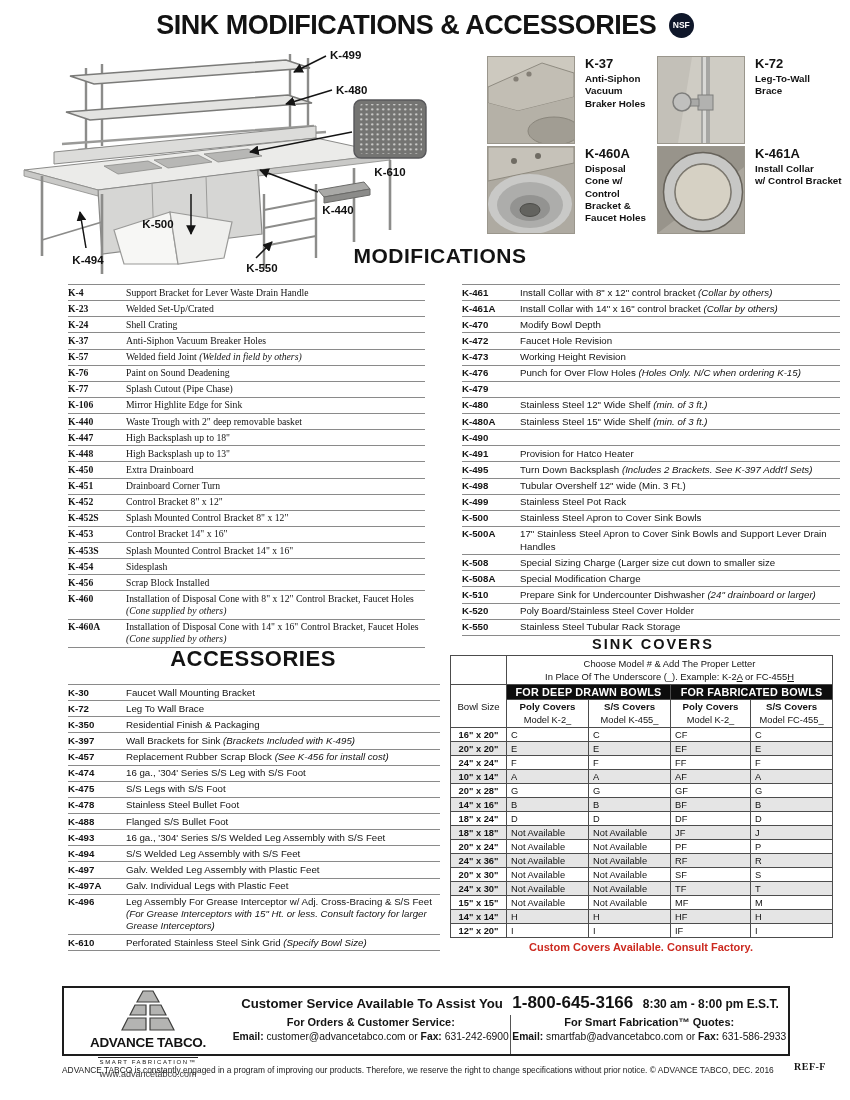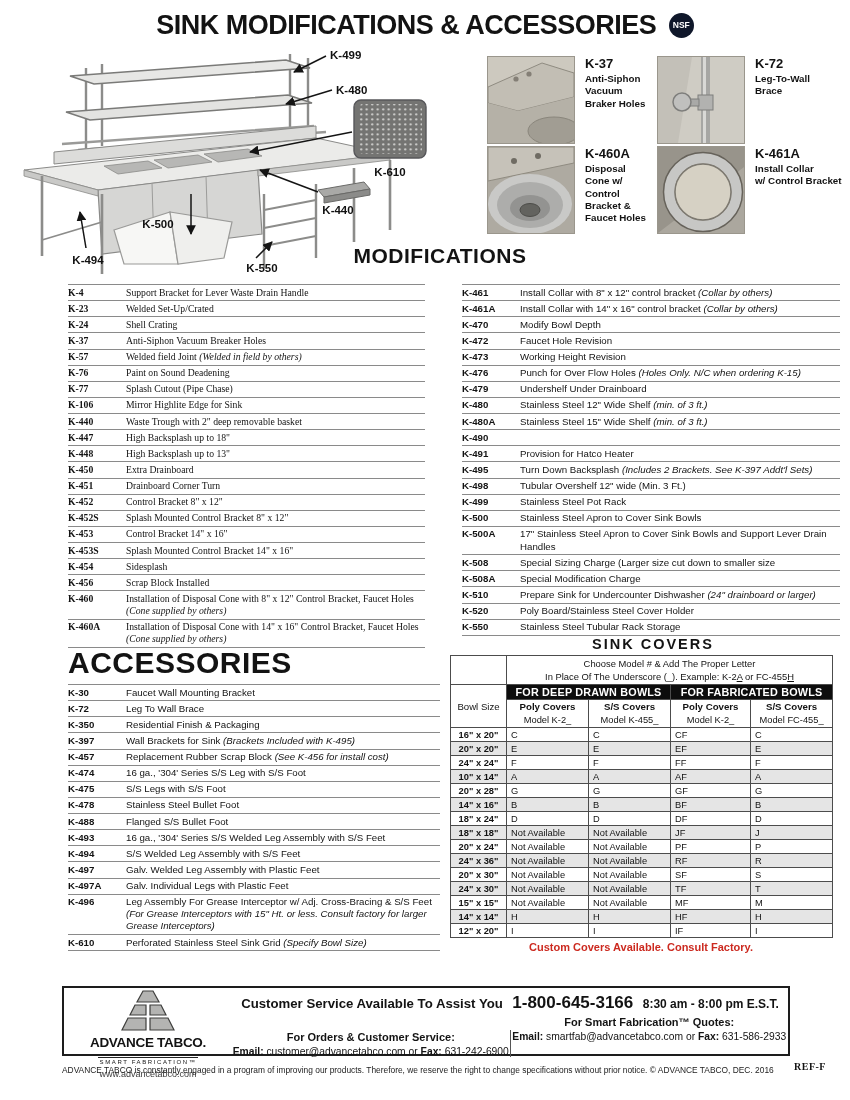--- a/index.html
+++ b/index.html
@@ -21,21 +21,21 @@
   
   .photo-grid{position:absolute;left:487px;top:56px;display:grid;
               grid-template-columns:88px 72px 88px 110px;grid-auto-rows:88px;column-gap:5px;row-gap:2px;}
   .photo{width:88px;height:88px;border:1px solid #9a968c;box-sizing:border-box;overflow:hidden;}
   .pcap{padding:0 0 0 5px;line-height:1.25;}
   .p-code{font-size:13px;font-weight:bold;margin-bottom:1px;}
   .p-text{font-size:9.8px;font-weight:bold;white-space:pre-line;}
 
   
   .h-mods{position:absolute;left:30px;top:244px;width:820px;text-align:center;font-size:21px;font-weight:bold;letter-spacing:0.5px;}
-  .h-acc{position:absolute;left:68px;top:646px;width:370px;text-align:left;font-size:30px;font-weight:bold;letter-spacing:0.5px;}
+  .h-acc{position:absolute;left:68px;top:646px;width:370px;text-align:center;font-size:22px;font-weight:bold;letter-spacing:0.5px;}
   .h-cov{position:absolute;left:462px;top:636px;width:382px;text-align:center;font-size:14.5px;font-weight:bold;letter-spacing:2px;}
 
   
   .klist{position:absolute;border-top:1px solid #8a8a8a;font-size:9.7px;}
   .klist-modsleft{left:68px;top:284px;width:357px;font-family:Liberation Serif, serif;}
   .klist-modsright{left:462px;top:284px;width:378px;}
   .klist-acc{left:68px;top:684px;width:372px;}
   .krow{display:flex;border-bottom:1px solid #8a8a8a;padding:1.5px 0 1.5px;line-height:1.25;}
   .kcode{flex:0 0 58px;font-weight:bold;}
   .kdesc{flex:1;}
@@ -63,21 +63,21 @@
   .logo-name{font-size:13.5px;font-weight:bold;letter-spacing:-0.3px;line-height:1;}
   .logo-tag{font-size:6px;letter-spacing:1.6px;border-top:1.5px solid #222;display:inline-block;padding:1px 2px 0;margin-top:1px;}
   .logo-url{font-size:9px;color:#3c3c3c;margin-top:1px;}
   .foot-right{flex:1;display:flex;flex-direction:column;}
   .svc{text-align:center;padding-top:5px;white-space:nowrap;}
   .svc-text{font-size:13.2px;font-weight:bold;}
   .svc-phone{font-size:17px;font-weight:bold;margin-left:5px;}
   .svc-hours{font-size:12px;font-weight:bold;margin-left:5px;}
   .contact-row{display:flex;flex:1;margin-top:2px;}
   .contact{flex:1;text-align:center;padding-top:1px;}
-  .contact:first-child{border-right:1.5px solid #555;margin-top:15px;}
+  .contact:first-child{border-right:1.5px solid #555;}
   .c-head{font-size:11px;font-weight:bold;}
   .c-line{font-size:10.3px;margin-top:3px;}
   .b{font-weight:bold;}
   .disclaimer{position:absolute;left:62px;top:1065px;width:715px;font-size:8.4px;color:#222;}
   .ref{position:absolute;left:794px;top:1061px;font-family:"Liberation Serif",serif;font-size:10px;font-weight:bold;letter-spacing:0.5px;}
 </style>
 </head>
 <body>
 
 <div class="title-wrap">
@@ -347,21 +347,20 @@
     <div class="krow">
       <span class="kcode">K-473</span>
       <span class="kdesc">Working Height Revision</span>
     </div>
     <div class="krow">
       <span class="kcode">K-476</span>
       <span class="kdesc">Punch for Over Flow Holes <em>(Holes Only. N/C when ordering K-15)</em></span>
     </div>
     <div class="krow">
       <span class="kcode">K-479</span>
-      <span class="kdesc">Undershelf Under Drainboard</span>
     </div>
     <div class="krow">
       <span class="kcode">K-480</span>
       <span class="kdesc">Stainless Steel 12" Wide Shelf <em>(min. of 3 ft.)</em></span>
     </div>
     <div class="krow">
       <span class="kcode">K-480A</span>
       <span class="kdesc">Stainless Steel 15" Wide Shelf <em>(min. of 3 ft.)</em></span>
     </div>
     <div class="krow">

